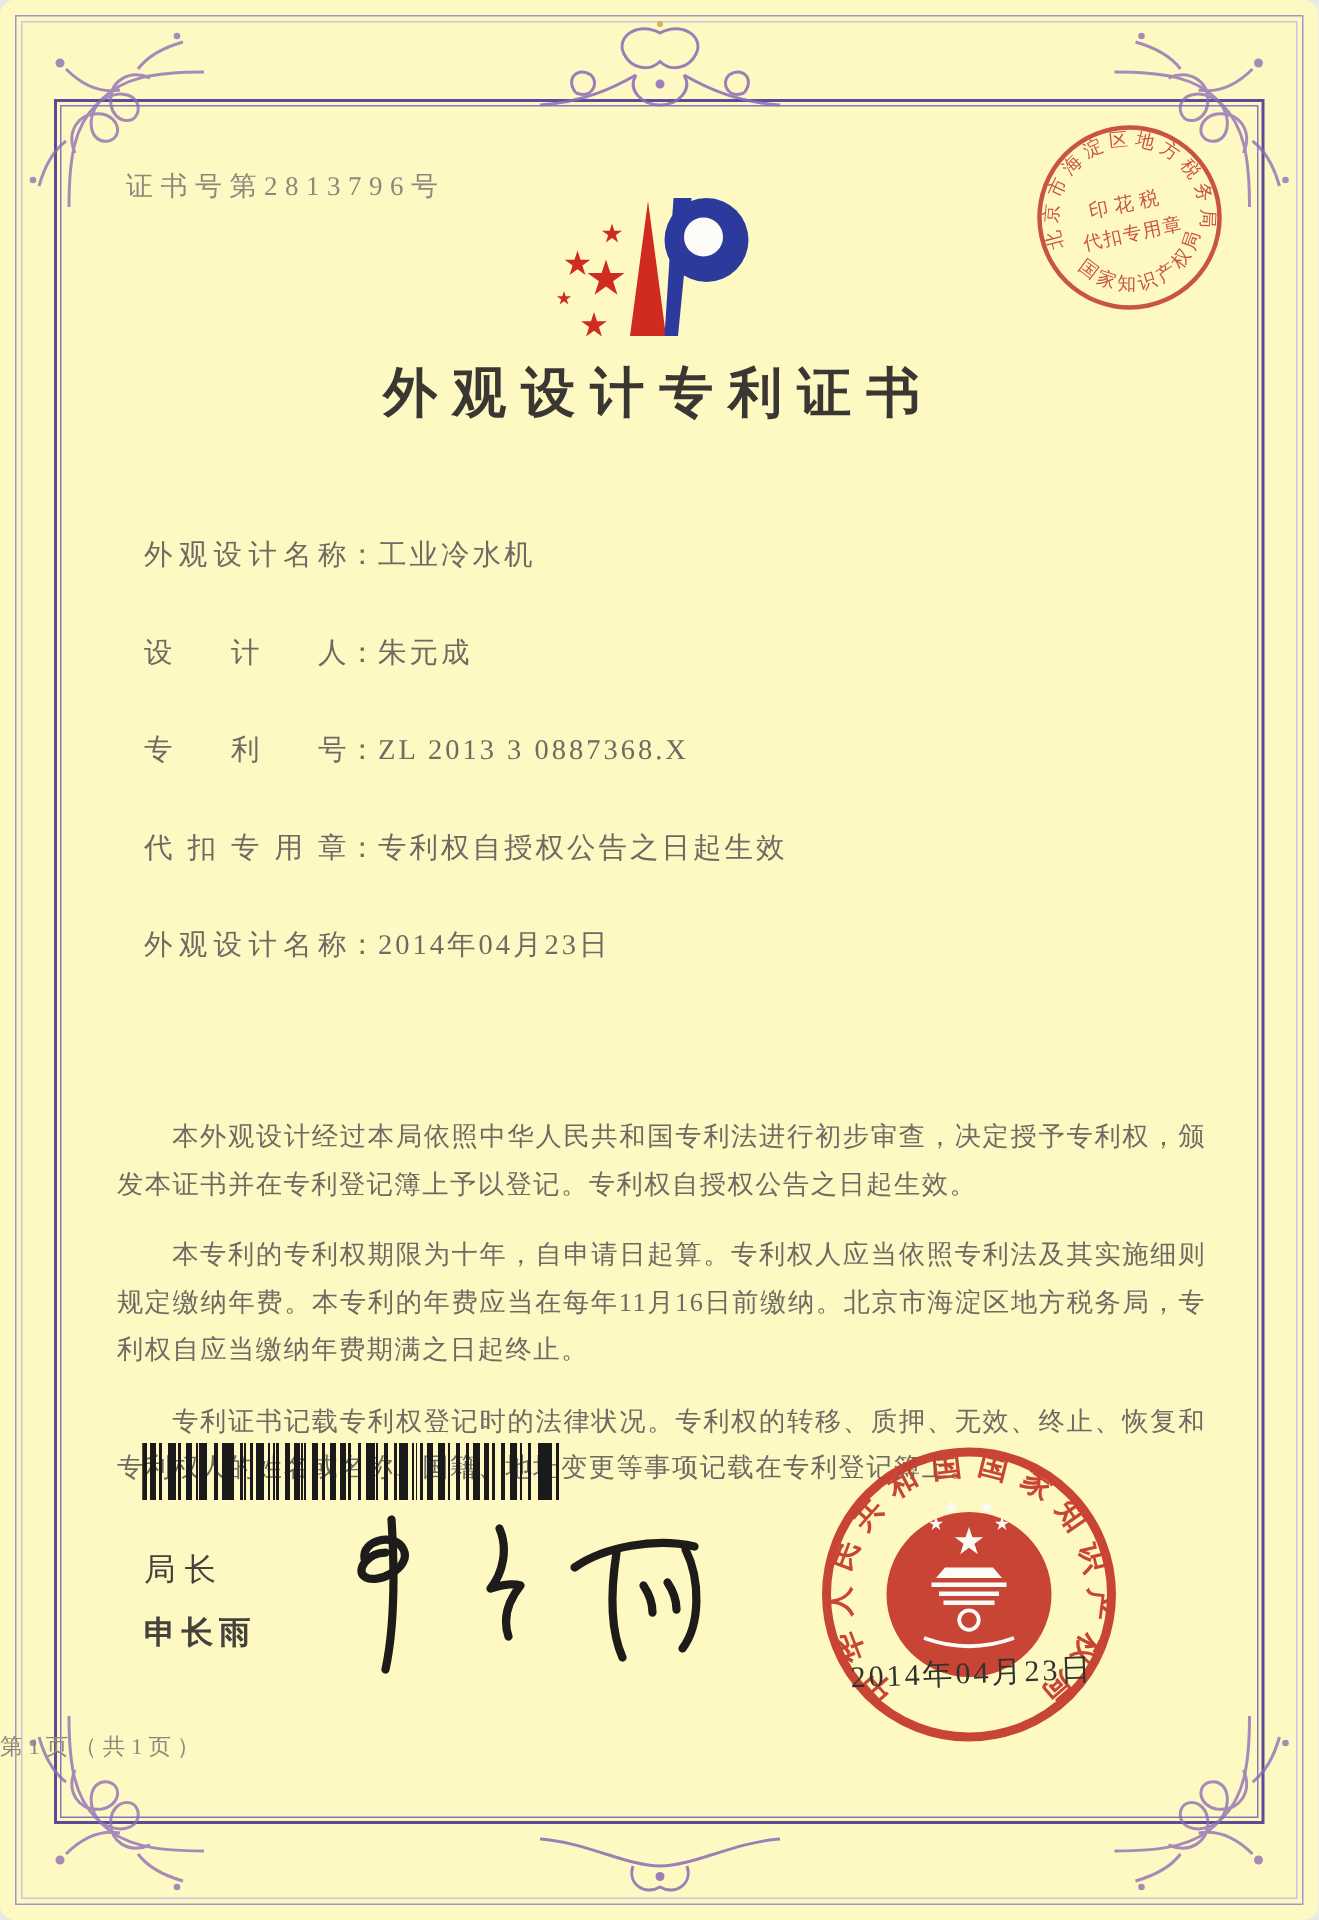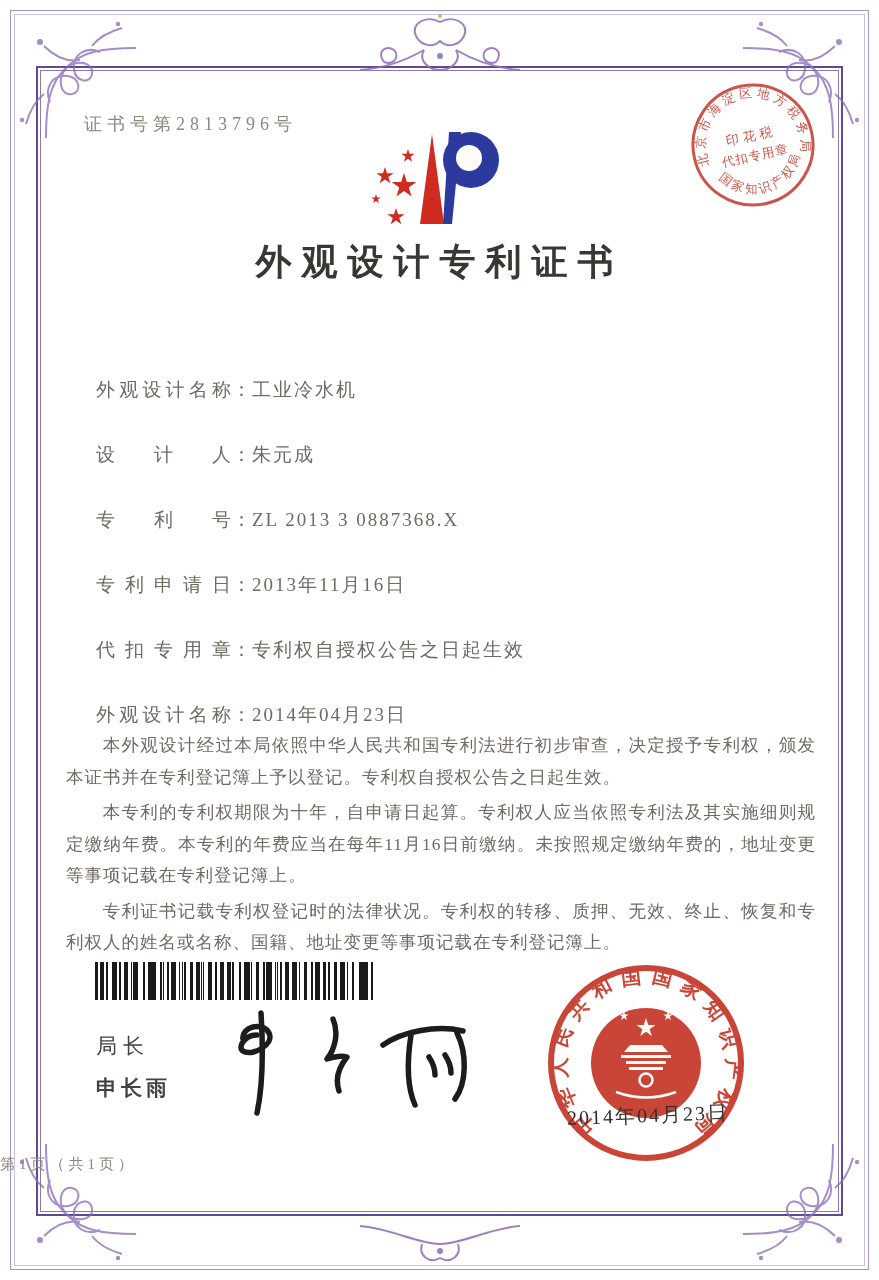--- a/index.html
+++ b/index.html
@@ -1,20 +1,21 @@
 <!DOCTYPE html>
 <html><head>
 <meta charset="utf-8">
 <style>
   html,body{margin:0;padding:0;background:#e9e9e9;}
   .page{
     position:relative;width:879px;height:1280px;margin:0 auto;
-    background:#ffffff;overflow:hidden;
+    background:#fef9c3;overflow:hidden;
     font-family:"Liberation Serif","DejaVu Serif",serif;
     color:#6f6a62;
+    border-radius:10px;
   }
   
   .outer-frame{position:absolute;inset:10px;border:1px solid #a892cb;pointer-events:none;}
   .outer-frame::after{content:'';position:absolute;inset:3px;border:1px solid #cfc3e3;}
   .inner-frame{position:absolute;left:36px;right:36px;top:66px;bottom:64px;border:2px solid #5e4b96;pointer-events:none;}
   .inner-frame::after{content:'';position:absolute;inset:2px;border:1px solid #8a76b8;}
   .corner-orn{position:absolute;width:130px;height:130px;opacity:.9;}
   .corner-tl{left:12px;top:14px;transform:scale(-1,-1);}
   .corner-tr{right:12px;top:14px;transform:scaleY(-1);}
   .corner-bl{left:12px;bottom:12px;transform:scaleX(-1);}
@@ -22,26 +23,26 @@
   .top-lace{position:absolute;left:250px;top:12px;width:380px;height:72px;}
   .bottom-lace{position:absolute;left:360px;bottom:8px;width:160px;height:52px;}
   
   .cert-no{position:absolute;left:84px;top:112px;font-size:18px;letter-spacing:5px;color:#8d877c;}
   .logo{position:absolute;left:363px;top:126px;width:140px;height:112px;}
   .title{position:absolute;left:0;top:238px;width:100%;text-align:center;
          font-size:36px;font-weight:bold;letter-spacing:10px;color:#3a3733;}
   
   .fields{position:absolute;left:96px;top:357px;font-size:19px;letter-spacing:1px;}
   .field-row{height:28px;margin-bottom:37px;white-space:nowrap;}
-  .field-label{display:inline-block;width:136px;text-align:justify;text-align-last:justify;margin-top:20px;}
+  .field-label{display:inline-block;width:136px;text-align:justify;text-align-last:justify;}
   .field-value{letter-spacing:2px;}
   
   .paragraphs{position:absolute;left:62px;top:726px;width:758px;
               font-size:17.5px;line-height:1.8;text-align:justify;letter-spacing:1px;}
-  .paragraphs p{margin:4px;text-indent:2.1em;}
+  .paragraphs p{margin:16px;text-indent:2.1em;}
   
   .barcode{position:absolute;left:95px;top:962px;width:278px;height:38px;
     background:
       repeating-linear-gradient(90deg,#1a1a1a 0 2px,transparent 2px 5px,#1a1a1a 5px 9px,transparent 9px 12px,#1a1a1a 12px 13px,transparent 13px 17px,#1a1a1a 17px 19px,transparent 19px 24px),
       repeating-linear-gradient(90deg,#1a1a1a 0 3px,transparent 3px 11px,#1a1a1a 11px 12px,transparent 12px 19px);
   }
   
   .sig-title{position:absolute;left:96px;top:1032px;font-size:21px;letter-spacing:6px;
              color:#45423d;font-family:"Liberation Sans","DejaVu Sans",sans-serif;}
   .sig-name{position:absolute;left:96px;top:1074px;font-size:21px;letter-spacing:4px;
@@ -137,33 +138,30 @@
     <div class="field-row">
       <span class="field-label">外观设计名称</span><span>：</span><span class="field-value">工业冷水机</span>
     </div>
     <div class="field-row">
       <span class="field-label">设计人</span><span>：</span><span class="field-value">朱元成</span>
     </div>
     <div class="field-row">
       <span class="field-label">专利号</span><span>：</span><span class="field-value">ZL 2013 3 0887368.X</span>
     </div>
     <div class="field-row">
-      <span class="field-label">专利申请日</span><span>：</span><span class="field-value">2013年11月16日</span>
-    </div>
-    <div class="field-row">
       <span class="field-label">代扣专用章</span><span>：</span><span class="field-value">专利权自授权公告之日起生效</span>
     </div>
     <div class="field-row">
       <span class="field-label">外观设计名称</span><span>：</span><span class="field-value">2014年04月23日</span>
     </div>
   </div>
 
   <div class="paragraphs">
     <p>本外观设计经过本局依照中华人民共和国专利法进行初步审查，决定授予专利权，颁发本证书并在专利登记簿上予以登记。专利权自授权公告之日起生效。</p>
-    <p>本专利的专利权期限为十年，自申请日起算。专利权人应当依照专利法及其实施细则规定缴纳年费。本专利的年费应当在每年11月16日前缴纳。未按照规定缴纳年费的，地址变更等事项记载在专利登记簿上。</p>
+    <p>本专利的专利权期限为十年，自申请日起算。专利权人应当依照专利法及其实施细则规定缴纳年费。本专利的年费应当在每年11月16日前缴纳。北京市海淀区地方税务局，专利权自应当缴纳年费期满之日起终止。</p>
     <p>专利证书记载专利权登记时的法律状况。专利权的转移、质押、无效、终止、恢复和专利权人的姓名或名称、国籍、地址变更等事项记载在专利登记簿上。</p>
   </div>
 
   <div class="barcode"></div>
 
   <div class="sig-title">局长</div>
   <div class="sig-name">申长雨</div>
   <svg class="sig-svg" viewBox="0 0 290 120">
     <g fill="none" stroke="#1d1c1a" stroke-width="5.5" stroke-linecap="round" stroke-linejoin="round">
       <path d="M38,34 C36,22 58,16 64,28 C70,40 46,52 38,46 C32,42 40,30 52,30"></path>

